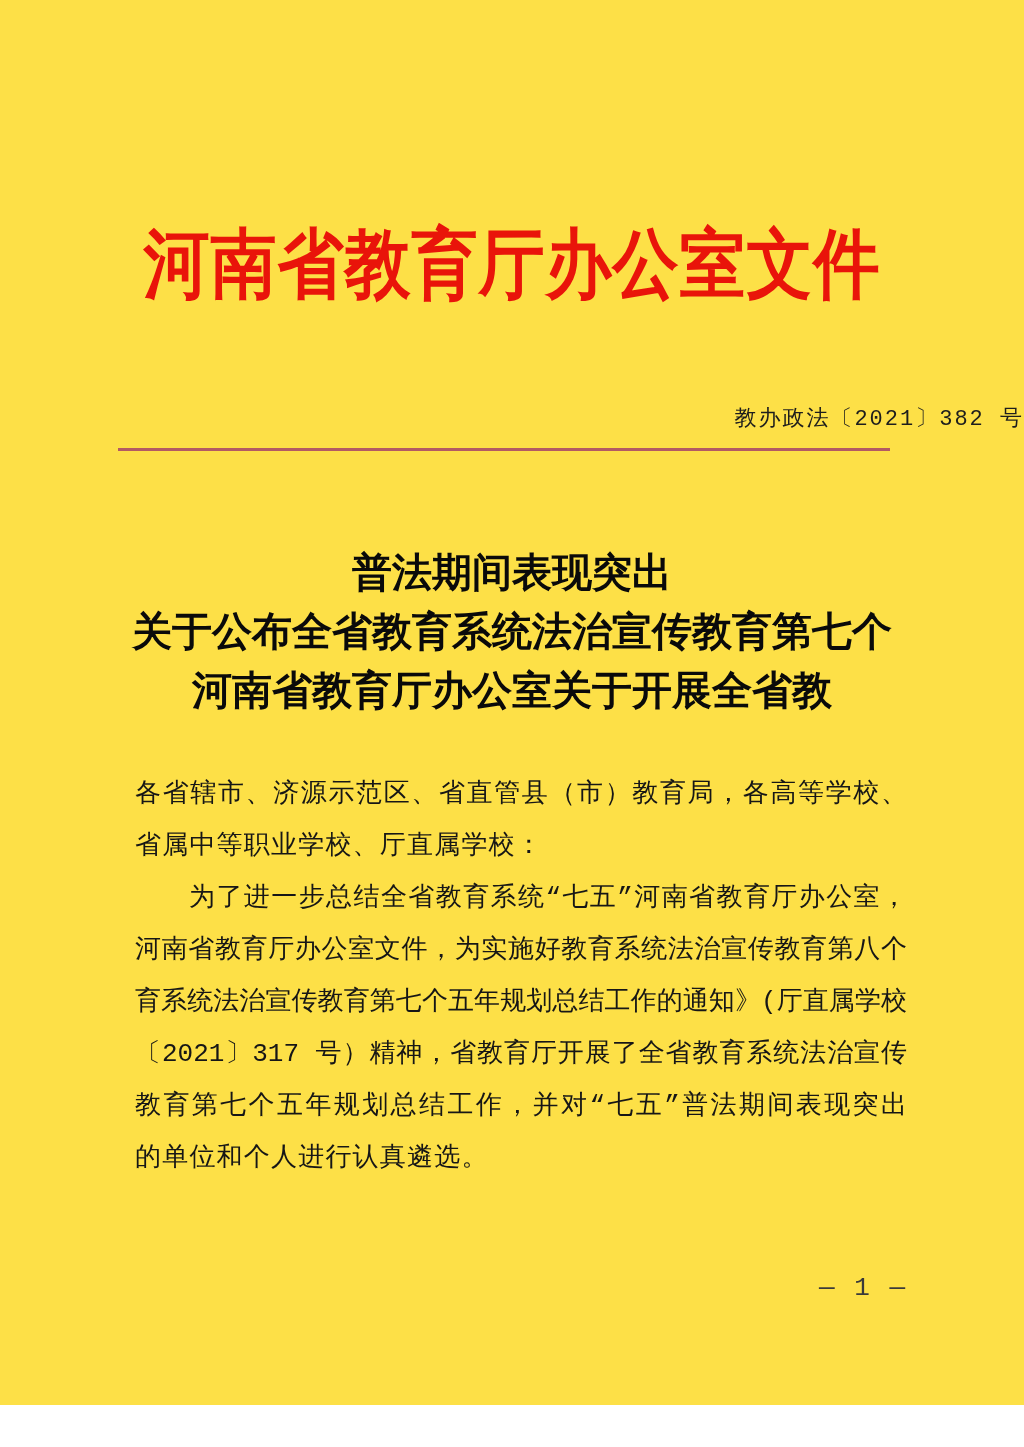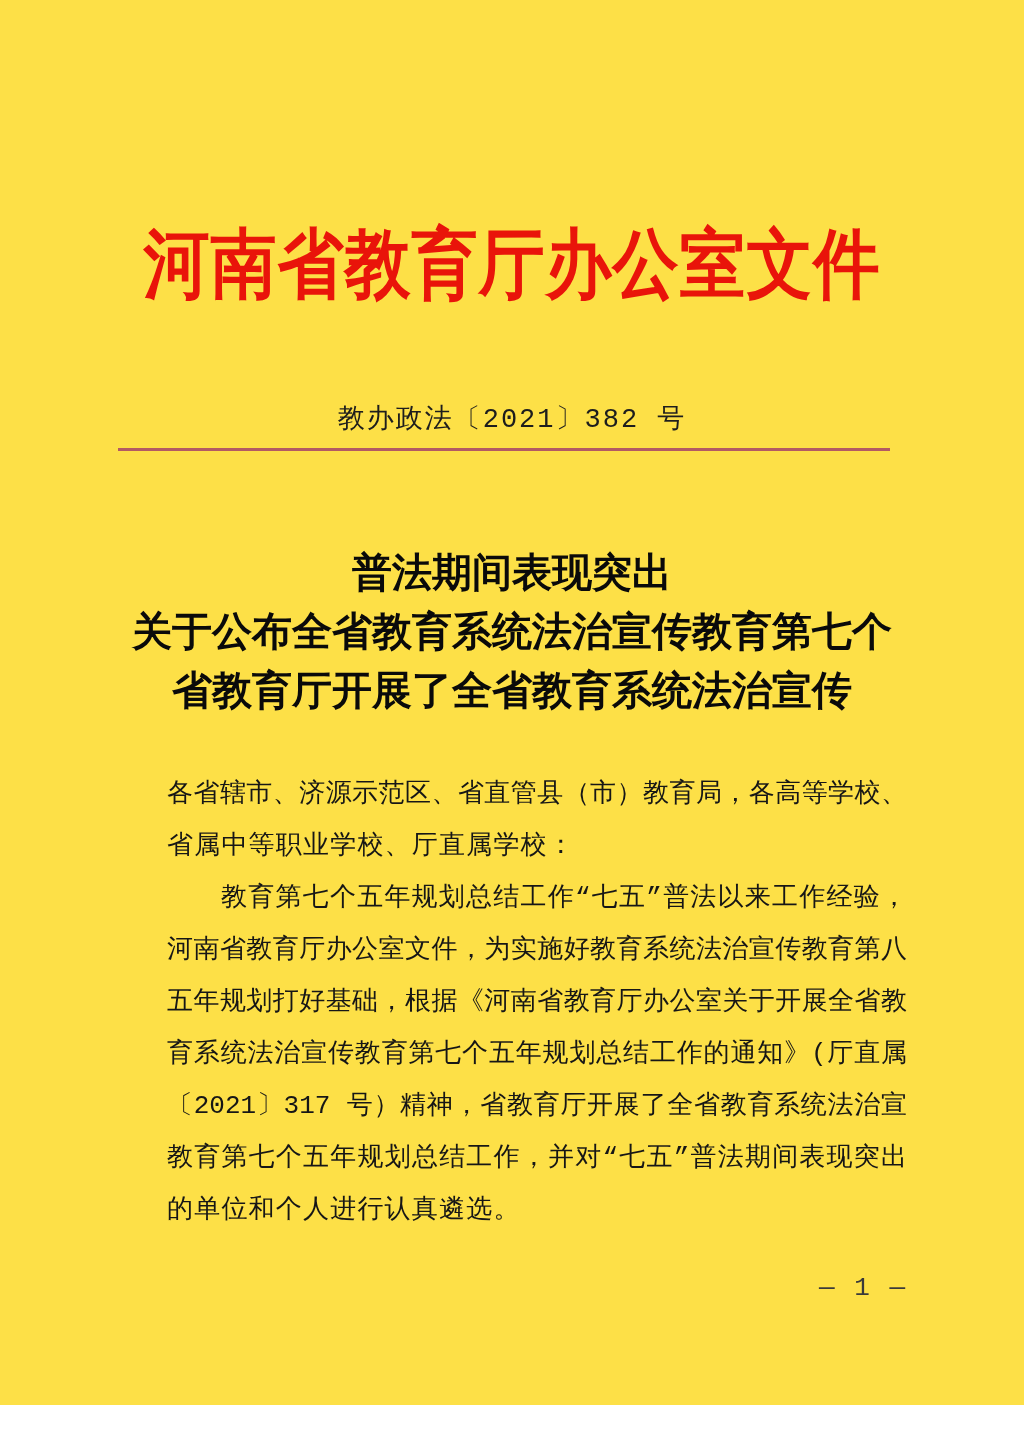--- a/index.html
+++ b/index.html
@@ -30,22 +30,22 @@
     transform: scaleY(1.15);
     transform-origin: 50% 0;
     white-space: nowrap;
   }
   
   .doc-number {
     position: absolute;
     top: 405px;
     left: 0;
     width: 1024px;
-    text-align: center;
-    font-size: 27px;
+    text-align: right;
+    font-size: 22px;
     line-height: 30px;
     letter-spacing: 2px;
     color: #1d1d1d;
     white-space: nowrap;
   }
   
   .red-divider {
     position: absolute;
     top: 448px;
     left: 118px;
@@ -73,21 +73,20 @@
     top: 768px;
     left: 135px;
     width: 772px;
     font-size: 26px;
     color: #161616;
     line-height: 52px;
   }
   .line {
     height: 52px;
     line-height: 52px;
-    margin-left: 32px;
   }
   .j {
     text-align: justify;
     text-align-last: justify;
     overflow: hidden;
   }
   .pe {
     text-align: left;
     letter-spacing: 1.2px;
     white-space: nowrap;
@@ -113,29 +112,28 @@
 
   <div class="red-header">河南省教育厅办公室文件</div>
 
   <div class="doc-number">教办政法〔2021〕382 号</div>
 
   <div class="red-divider"></div>
 
   <div class="doc-title">
     <div class="t-line">普法期间表现突出</div>
     <div class="t-line">关于公布全省教育系统法治宣传教育第七个</div>
-    <div class="t-line">省教育厅开展了全省教育系统法治宣传</div>
+    <div class="t-line">河南省教育厅办公室关于开展全省教</div>
   </div>
 
   <div class="body-text">
     <div class="line j">各省辖市、济源示范区、省直管县（市）教育局，各高等学校、</div>
     <div class="line pe">省属中等职业学校、厅直属学校：</div>
-    <div class="line j indent">教育第七个五年规划总结工作“七五”普法以来工作经验，</div>
+    <div class="line j indent">为了进一步总结全省教育系统“七五”河南省教育厅办公室，</div>
     <div class="line j">河南省教育厅办公室文件，为实施好教育系统法治宣传教育第八个</div>
-    <div class="line j">五年规划打好基础，根据《河南省教育厅办公室关于开展全省教</div>
     <div class="line j">育系统法治宣传教育第七个五年规划总结工作的通知》(厅直属学校</div>
     <div class="line j">〔2021〕317 号）精神，省教育厅开展了全省教育系统法治宣传</div>
     <div class="line j">教育第七个五年规划总结工作，并对“七五”普法期间表现突出</div>
     <div class="line pe">的单位和个人进行认真遴选。</div>
   </div>
 
   <div class="page-number">— 1 —</div>
 
 </div>
 

